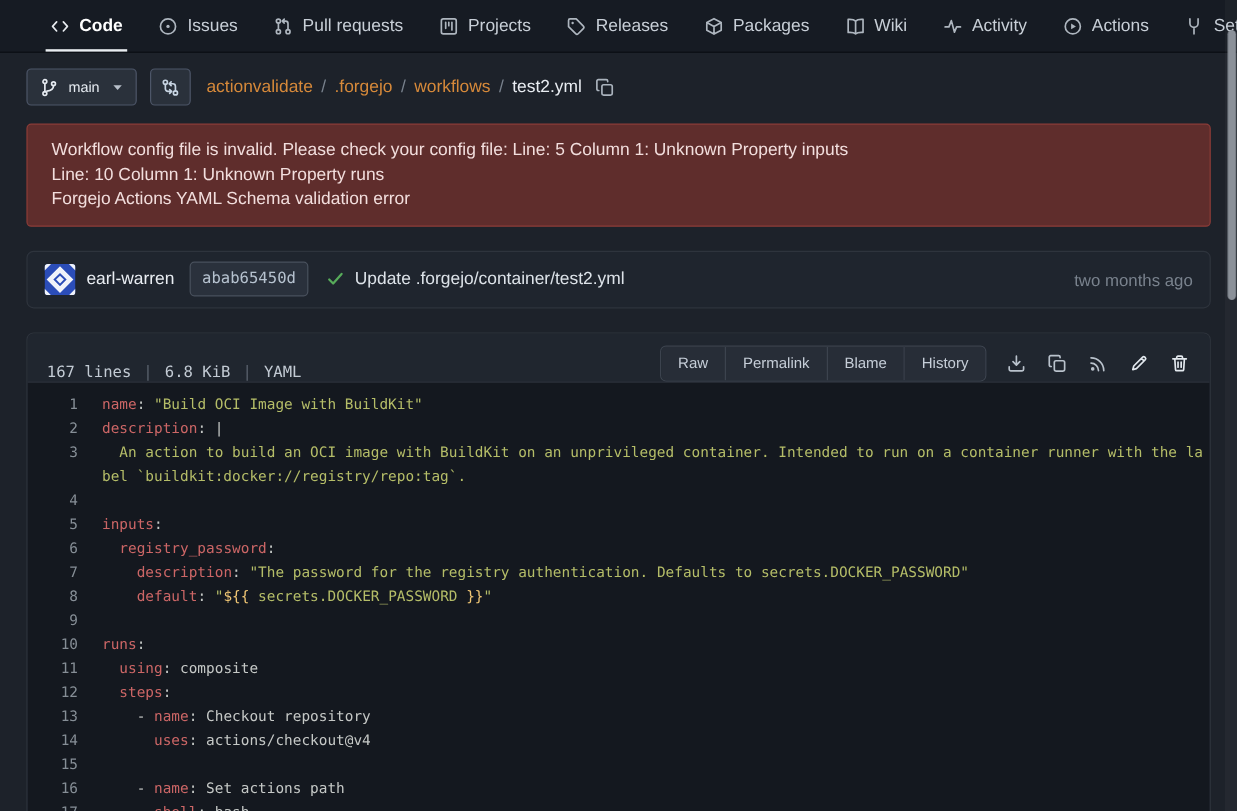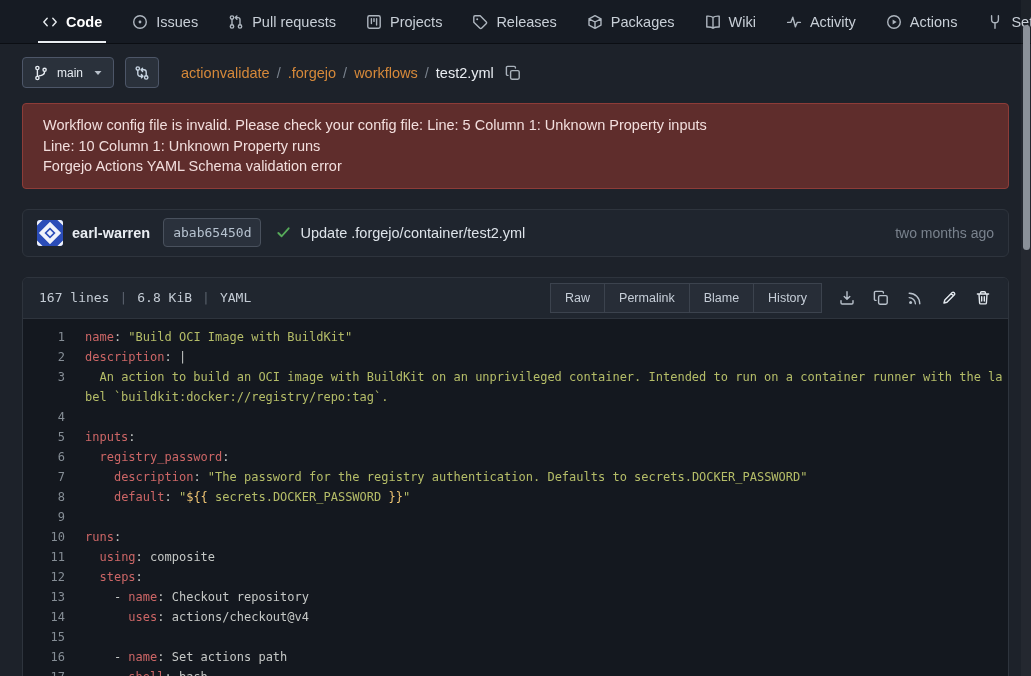--- a/index.html
+++ b/index.html
@@ -28,49 +28,49 @@
   .nav-item.active .nico{color:#e7ebef}
   .nav-item.active::after{content:"";position:absolute;left:8px;right:8px;bottom:0;height:2px;background:#e9edf1}
   .nav-item.push-right{margin-left:auto}
 
   
   .branch-row{display:flex;align-items:center;margin:13px 22px 0;gap:11px}
   .btn{display:flex;align-items:center;gap:8px;background:var(--btn-bg);border:1px solid var(--btn-border);
     border-radius:4px;height:31px;padding:0 10px;color:#e6ebf1;font-size:12px;cursor:pointer}
   .btn .caret{margin-left:2px;color:#b8c0ca}
   .btn.icon-only{padding:0 8px;color:#c7d4e2}
-  .breadcrumb{display:flex;align-items:center;gap:7px;font-size:14.5px;margin-left:11px}
+  .breadcrumb{display:flex;align-items:center;gap:7px;font-size:14.5px;margin-left:2px}
   .crumb-link{color:var(--link);text-decoration:none;cursor:pointer}
   .crumb-sep{color:var(--text-faint)}
   .crumb-current{color:#e9edf2}
   .crumb-copy{color:#aab3bd;margin-left:4px;cursor:pointer;display:flex}
 
   
   .banner{margin:15px 22px 0;background:var(--error-bg);border:1px solid var(--error-border);
     border-radius:4px;padding:11px 20px;color:var(--error-text);font-size:14.5px;line-height:20.5px}
 
   
   .commit-card{margin:20px 22px 0;background:var(--card-bg);border:1px solid var(--card-border);
     border-radius:6px;height:48px;display:flex;align-items:center;padding:0 14px;gap:9px;font-size:14.5px}
   .avatar{width:26px;height:26px;border-radius:3px;overflow:hidden;flex:0 0 auto;cursor:pointer}
-  .commit-author{font-weight:bold;color:#e9edf2;cursor:pointer}
+  .commit-author{font-weight:normal;color:#e9edf2;cursor:pointer}
   .hash-box{font-family:"DejaVu Sans Mono",monospace;font-size:13px;color:#b6c2cf;background:#2a313c;
     border:1px solid #49515d;border-radius:4px;padding:6px 9px;margin-left:4px;cursor:pointer}
   .commit-check{color:var(--green);display:flex;margin-left:6px}
   .commit-msg{color:#dde3e9;cursor:pointer}
   .commit-time{margin-left:auto;color:var(--text-faint);font-size:14px}
 
   
   .file-card{margin:20px 22px 0;border:1px solid var(--card-border);border-radius:6px 6px 0 0;overflow:hidden}
   .file-header{height:41px;background:var(--header-bg);border-bottom:1px solid var(--card-border);
-    display:flex;align-items:center;padding:0 10px 0 16px}
+    display:flex;align-items:flex-end;padding:0 10px 0 16px}
   .file-stats{display:flex;align-items:center;gap:10px;font-family:"DejaVu Sans Mono",monospace;
     font-size:13px;color:#c3cbd4}
   .stat-div{color:#59616c}
-  .seg-group{display:flex;margin-left:auto;border:1px solid var(--seg-border);border-radius:0;overflow:hidden}
+  .seg-group{display:flex;margin-left:auto;border:1px solid var(--seg-border);border-radius:5px;overflow:hidden}
   .seg-btn{background:var(--seg-bg);color:#c6ced8;font-size:12.5px;padding:7px 14px;border:none;
     border-right:1px solid var(--seg-border);cursor:pointer;font-family:"Liberation Sans",sans-serif}
   .seg-btn:last-child{border-right:none}
   .icon-row{display:flex;align-items:center;gap:4px;margin-left:10px}
   .icon-btn{width:30px;height:30px;display:flex;align-items:center;justify-content:center;
     color:#b9c2cc;cursor:pointer;border-radius:4px}
   .icon-btn.bright{color:#e2e8ee}
 
   
   .code{background:var(--code-bg);padding:8px 0 6px;font-family:"DejaVu Sans Mono",monospace;

